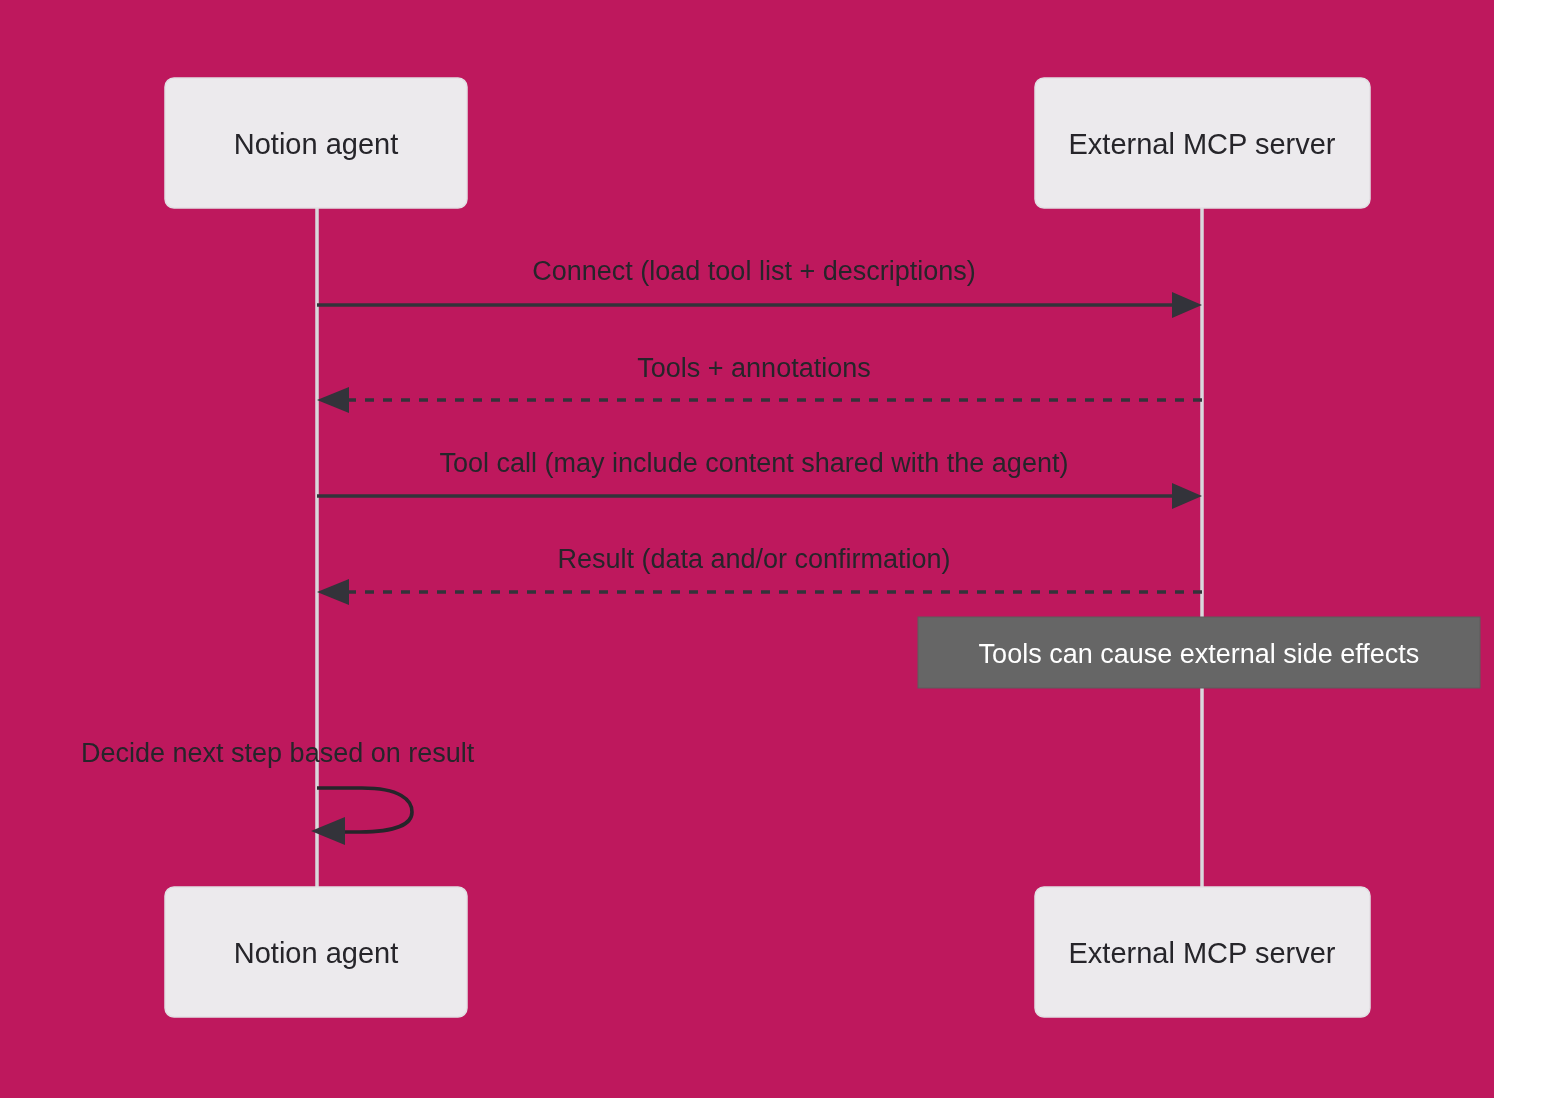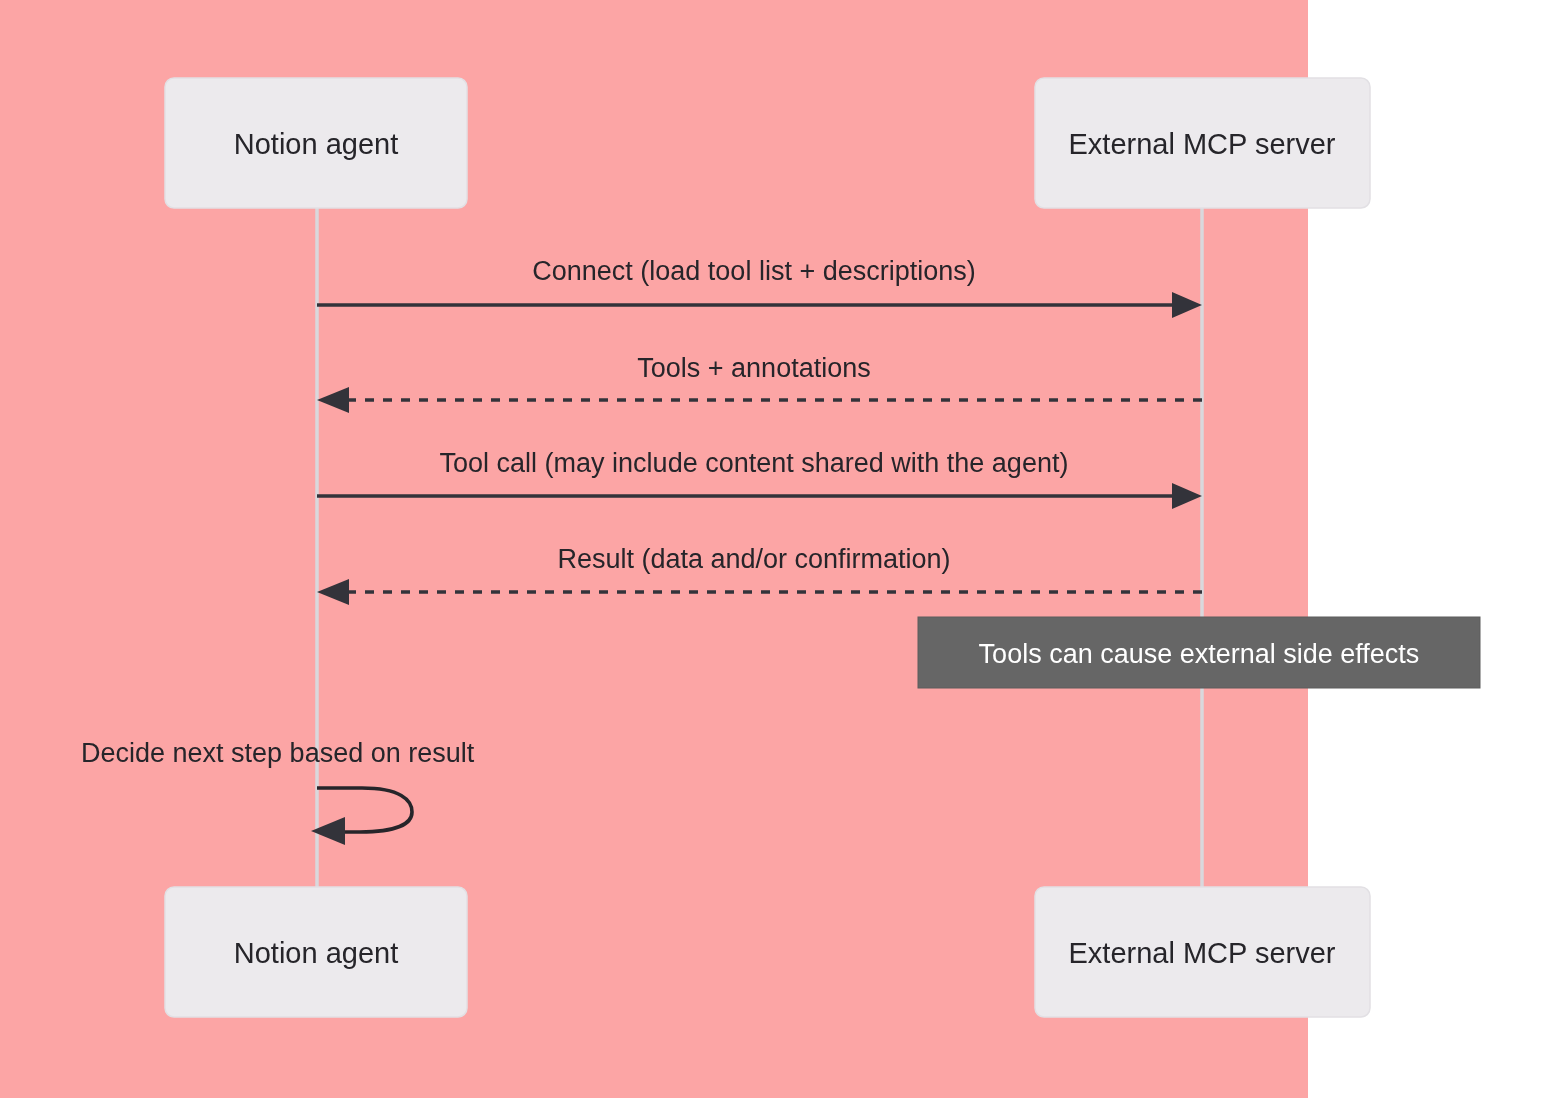--- a/index.html
+++ b/index.html
@@ -8,23 +8,24 @@
     background: #ffffff;
   }
   body {
     width: 1562px;
     height: 1098px;
     font-family: "Liberation Sans", sans-serif;
     overflow: hidden;
   }
   #diagram-root {
     position: relative;
-    width: 1308px;
+    width: 1470px;
     height: 1098px;
-    background: #fca5a5;
+    background: #be185d;
+    padding-left: 24px;
   }
   svg.diagram-canvas {
     position: absolute;
     top: 0;
     left: 0;
     width: 1562px;
     height: 1098px;
     display: block;
   }
   .participant-box-rect {

